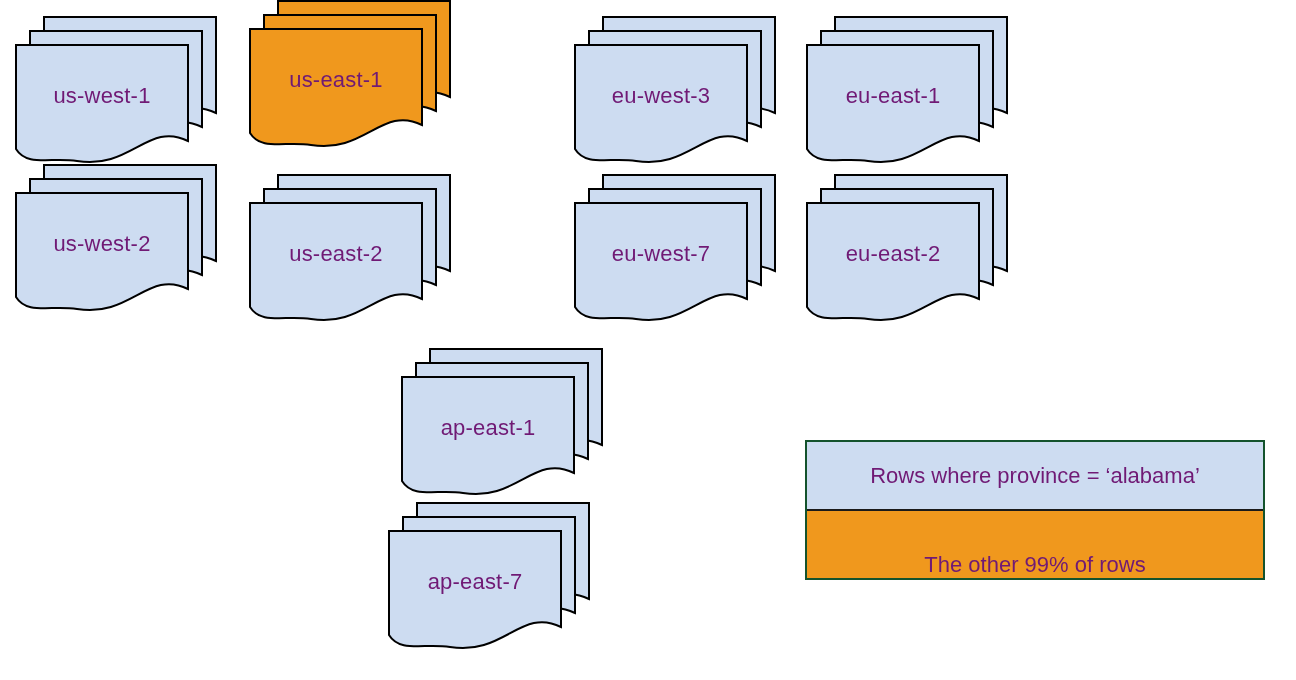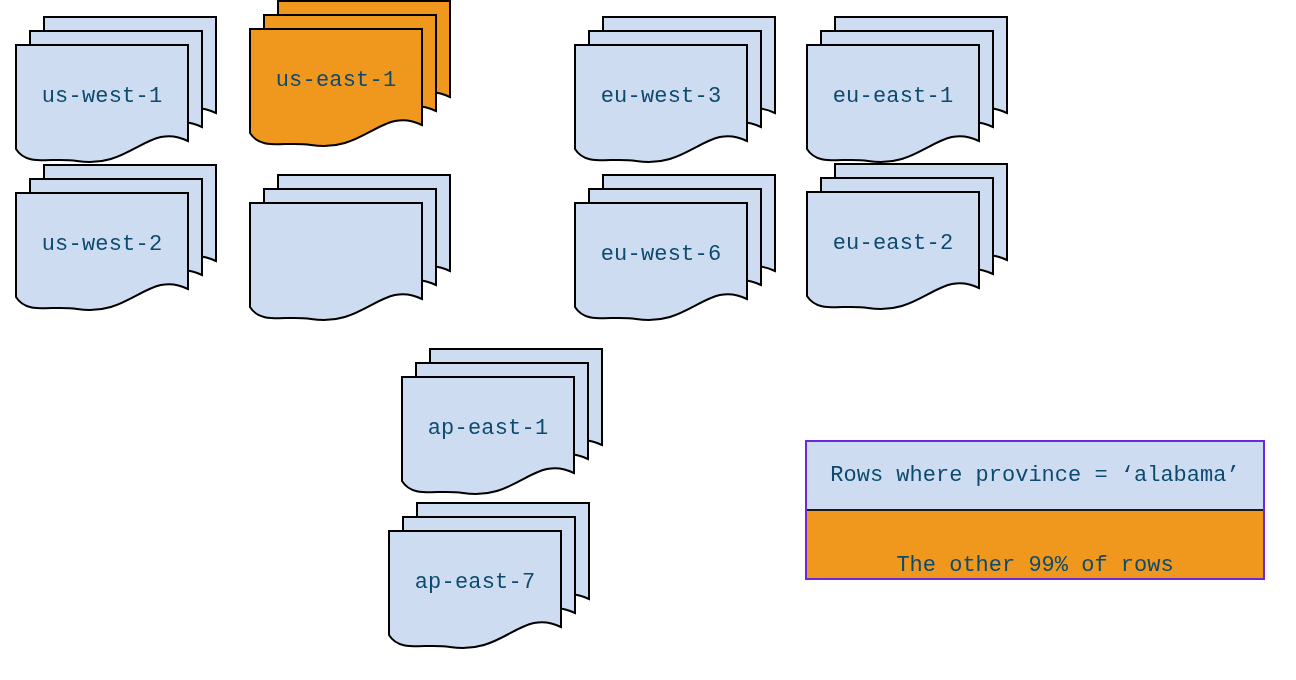--- a/index.html
+++ b/index.html
@@ -2,42 +2,42 @@
 <html><head>
 <meta charset="utf-8">
 <style>
   html, body { margin: 0; padding: 0; background: #ffffff; }
   .canvas {
     position: relative;
     width: 1296px;
     height: 680px;
     background: #ffffff;
     overflow: hidden;
-    font-family: Liberation Mono, monospace;
-    color: #0c4a6e;
+    font-family: Liberation Sans, sans-serif;
+    color: #701a75;
   }
   .stack { position: absolute; width: 202px; height: 154px; }
   .stack svg { display: block; position: absolute; left: 0; top: 0; }
   .doc { stroke: #000000; stroke-width: 2; stroke-linejoin: miter; }
   .blue .doc { fill: #cddcf1; }
   .orange .doc { fill: #f0981d; }
   .stack-label {
     position: absolute;
     left: 0; top: 28px;
     width: 174px; height: 104px;
     display: flex; align-items: center; justify-content: center;
     font-size: 22px;
     letter-spacing: 0.2px;
     pointer-events: none;
   }
   .legend {
     position: absolute;
     left: 805px; top: 440px;
     width: 460px; height: 140px;
-    border: 2px solid #6d28d9;
+    border: 2px solid #14532d;
     box-sizing: border-box;
     display: flex; flex-direction: column;
   }
   .legend-row {
     flex: 1;
     display: flex; align-items: center; justify-content: center;
     font-size: 22px;
   }
   .legend-row-top { background: #cddcf1; border-bottom: 2px solid #1a1a1a; }
   .legend-row-bottom { background: #f0981d; align-items: flex-end; }
@@ -91,32 +91,33 @@
     </svg>
     <div class="stack-label">us-west-2</div>
   </div>
 
   <div class="stack blue" style="left:249px; top:174px;">
     <svg width="202" height="154" viewBox="0 0 202 154">
       <path class="doc" transform="translate(28,0)" d="M1,1 H173 V97 C133,77 116,126 62,117 C36,113 12,123 1,105 Z"></path>
       <path class="doc" transform="translate(14,14)" d="M1,1 H173 V97 C133,77 116,126 62,117 C36,113 12,123 1,105 Z"></path>
       <path class="doc" transform="translate(0,28)" d="M1,1 H173 V97 C133,77 116,126 62,117 C36,113 12,123 1,105 Z"></path>
     </svg>
+    <div class="stack-label">us-east-2</div>
   </div>
 
   <div class="stack blue" style="left:574px; top:174px;">
     <svg width="202" height="154" viewBox="0 0 202 154">
       <path class="doc" transform="translate(28,0)" d="M1,1 H173 V97 C133,77 116,126 62,117 C36,113 12,123 1,105 Z"></path>
       <path class="doc" transform="translate(14,14)" d="M1,1 H173 V97 C133,77 116,126 62,117 C36,113 12,123 1,105 Z"></path>
       <path class="doc" transform="translate(0,28)" d="M1,1 H173 V97 C133,77 116,126 62,117 C36,113 12,123 1,105 Z"></path>
     </svg>
-    <div class="stack-label">eu-west-6</div>
+    <div class="stack-label">eu-west-7</div>
   </div>
 
-  <div class="stack blue" style="left:806px; top:163px;">
+  <div class="stack blue" style="left:806px; top:174px;">
     <svg width="202" height="154" viewBox="0 0 202 154">
       <path class="doc" transform="translate(28,0)" d="M1,1 H173 V97 C133,77 116,126 62,117 C36,113 12,123 1,105 Z"></path>
       <path class="doc" transform="translate(14,14)" d="M1,1 H173 V97 C133,77 116,126 62,117 C36,113 12,123 1,105 Z"></path>
       <path class="doc" transform="translate(0,28)" d="M1,1 H173 V97 C133,77 116,126 62,117 C36,113 12,123 1,105 Z"></path>
     </svg>
     <div class="stack-label">eu-east-2</div>
   </div>
 
   <div class="stack blue" style="left:401px; top:348px;">
     <svg width="202" height="154" viewBox="0 0 202 154">

